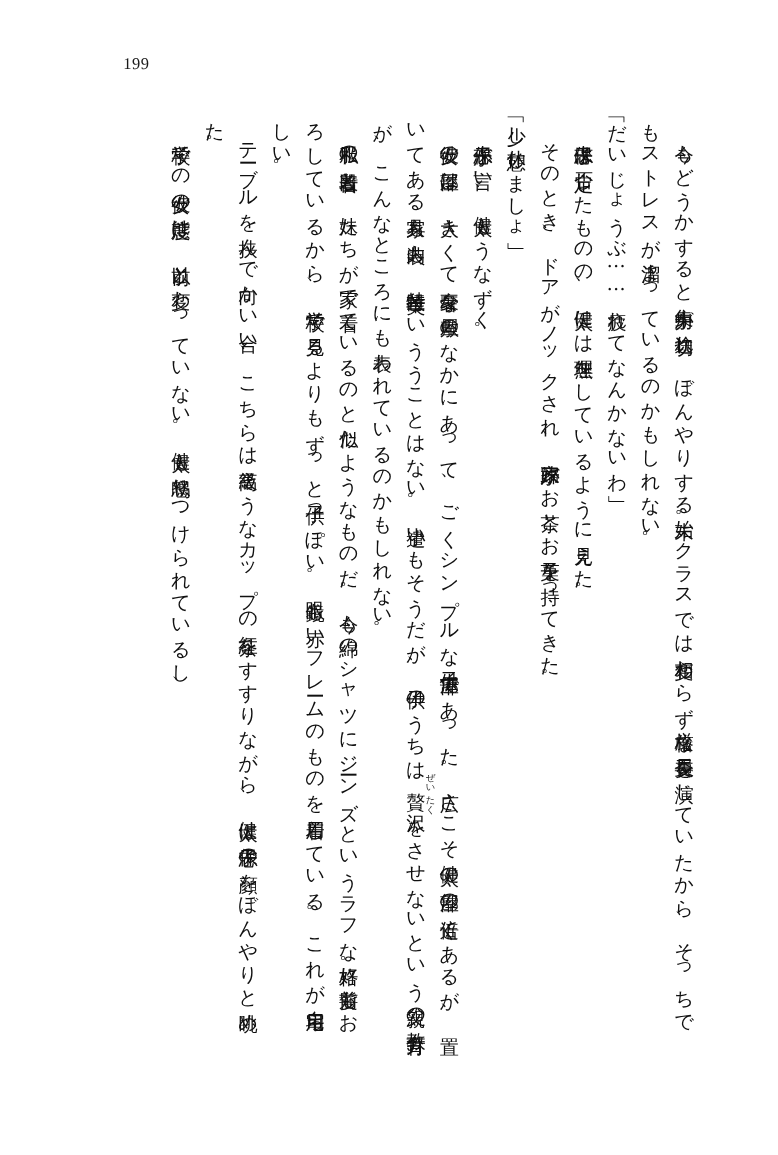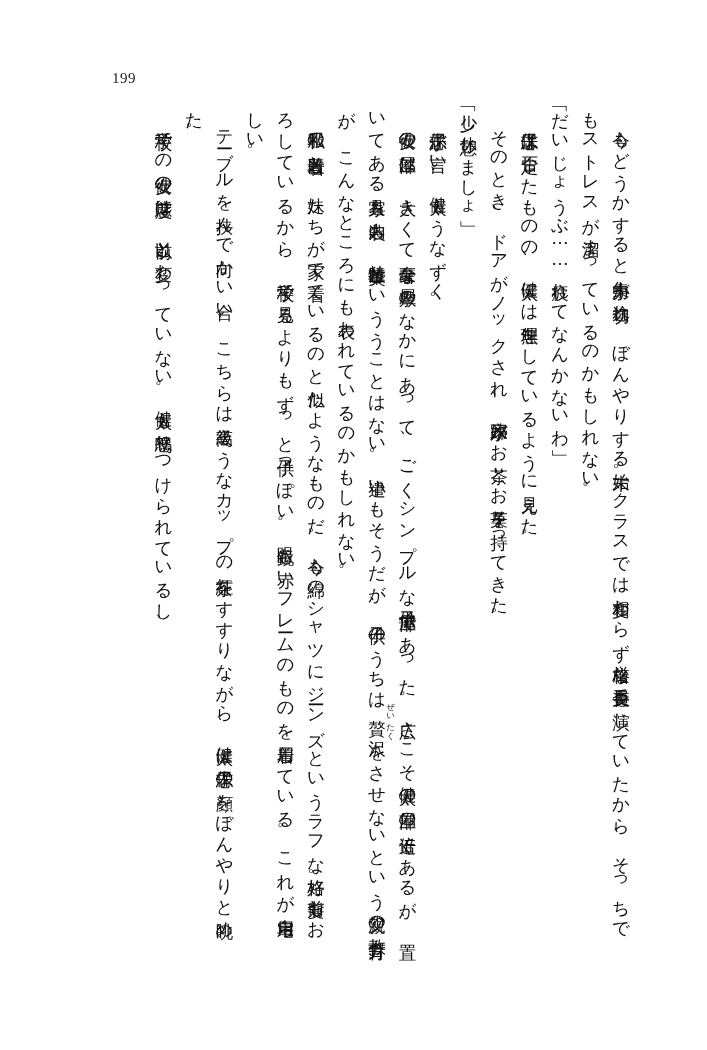--- a/index.html
+++ b/index.html
@@ -13,21 +13,21 @@
   }
   .page {
     position: relative;
     width: 707px;
     height: 1050px;
     background: #ffffff;
     overflow: hidden;
   }
   .page-number {
     position: absolute;
-    top: 70px;
+    top: 51px;
     left: 112px;
     font-size: 15px;
     letter-spacing: 0.5px;
     color: #1a1a1a;
     font-family: "Liberation Serif", "DejaVu Serif", serif;
   }
   .text-block {
     position: absolute;
     top: 100px;
     left: 96px;

